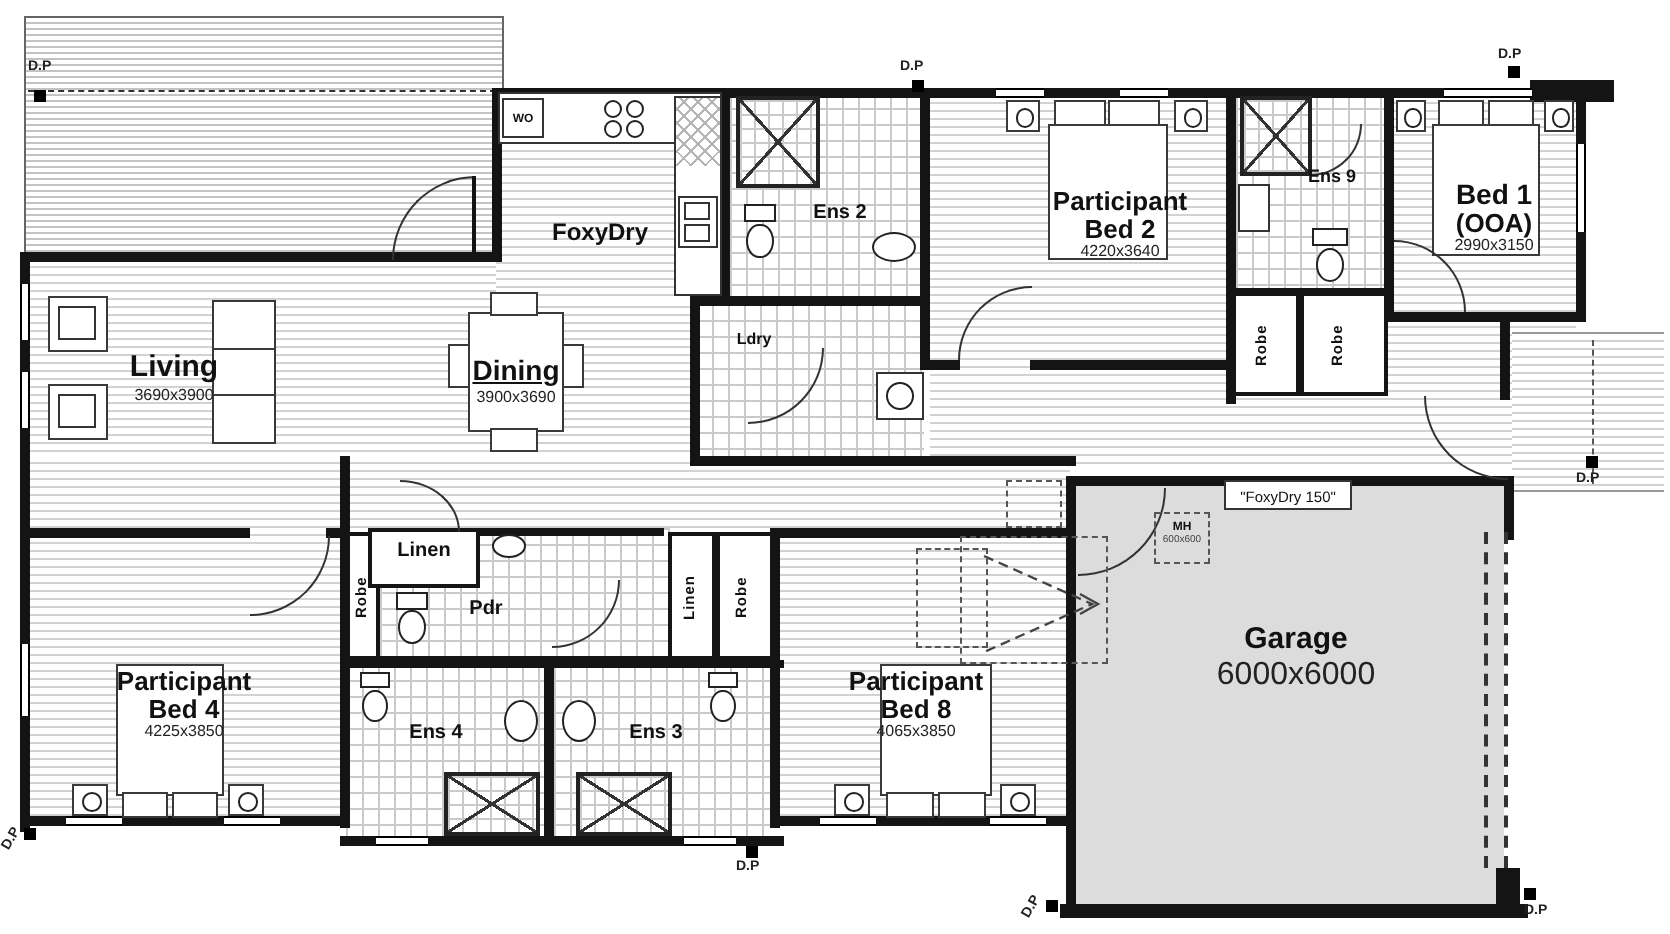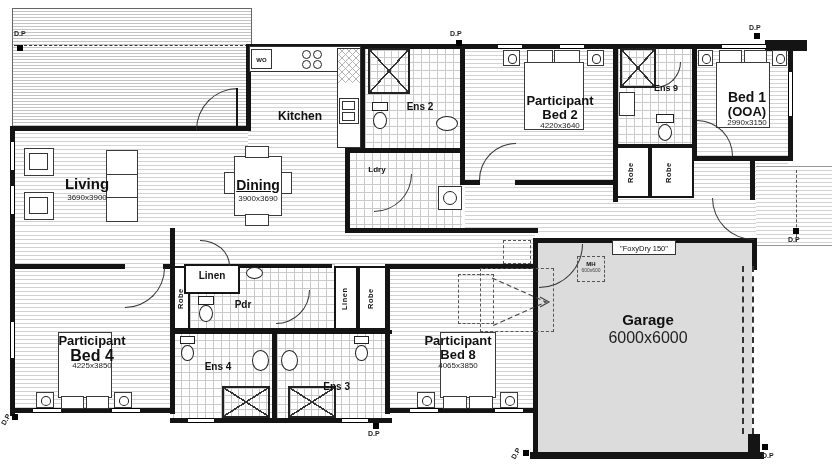--- a/index.html
+++ b/index.html
@@ -251,39 +251,39 @@
   <div class="dash" style="left:752px;top:266px;width:0;height:168px;border-left:2px dashed #333;"></div>
 
   <div class="dash" style="left:480px;top:268px;width:74px;height:64px;border:1.5px dashed #555;"></div>
   <div class="dash" style="left:458px;top:274px;width:36px;height:50px;border:1.5px dashed #555;"></div>
   <div class="dash" style="left:503px;top:240px;width:28px;height:24px;border:1px dashed #555;"></div>
   <svg style="position:absolute;left:488px;top:270px;width:80px;height:64px;" viewBox="0 0 80 64">
     <path d="M4,8 L58,32 L4,56" stroke="#444" stroke-width="1.2" stroke-dasharray="5,3" fill="none"></path>
     <path d="M52,27 l9,5 l-9,5" stroke="#444" stroke-width="1.2" fill="none"></path>
   </svg>
 
-  <div class="lbl" style="left:258px;top:110px;width:84px;font-size:12px;">Kitchen</div>
+  <div class="lbl" style="left:258px;top:110px;width:84px;font-size:12px;">FoxyDry</div>
   <div class="lbl" style="left:52px;top:176px;width:70px;font-size:15px;">Living</div>
   <div class="dim" style="left:52px;top:194px;width:70px;">3690x3900</div>
   <div class="lbl" style="left:228px;top:178px;width:60px;font-size:14px;text-decoration:underline;">Dining</div>
   <div class="dim" style="left:228px;top:195px;width:60px;">3900x3690</div>
   <div class="lbl" style="left:360px;top:166px;width:34px;font-size:8px;">Ldry</div>
   <div class="lbl" style="left:398px;top:102px;width:44px;font-size:10px;">Ens 2</div>
   <div class="lbl" style="left:508px;top:94px;width:104px;font-size:13px;">Participant</div>
   <div class="lbl" style="left:508px;top:108px;width:104px;font-size:13px;">Bed 2</div>
   <div class="dim" style="left:508px;top:122px;width:104px;">4220x3640</div>
   <div class="lbl" style="left:644px;top:84px;width:44px;font-size:9px;">Ens 9</div>
   <div class="lbl" style="left:710px;top:90px;width:74px;font-size:14px;">Bed 1</div>
   <div class="lbl" style="left:710px;top:105px;width:74px;font-size:13px;">(OOA)</div>
   <div class="dim" style="left:710px;top:119px;width:74px;">2990x3150</div>
   <div class="lbl" style="left:228px;top:300px;width:30px;font-size:10px;">Pdr</div>
   <div class="lbl" style="left:196px;top:362px;width:44px;font-size:10px;">Ens 4</div>
-  <div class="lbl" style="left:306px;top:382px;width:44px;font-size:10px;text-align:right;">Ens 3</div>
+  <div class="lbl" style="left:306px;top:362px;width:44px;font-size:10px;">Ens 3</div>
   <div class="lbl" style="left:50px;top:334px;width:84px;font-size:13px;">Participant</div>
-  <div class="lbl" style="left:50px;top:348px;width:84px;font-size:16px;">Bed 4</div>
+  <div class="lbl" style="left:50px;top:348px;width:84px;font-size:13px;">Bed 4</div>
   <div class="dim" style="left:50px;top:362px;width:84px;">4225x3850</div>
   <div class="lbl" style="left:416px;top:334px;width:84px;font-size:13px;">Participant</div>
   <div class="lbl" style="left:416px;top:348px;width:84px;font-size:13px;">Bed 8</div>
   <div class="dim" style="left:416px;top:362px;width:84px;">4065x3850</div>
   <div class="lbl" style="left:608px;top:312px;width:80px;font-size:15px;">Garage</div>
   <div class="dim" style="left:608px;top:330px;width:80px;font-size:16px;">6000x6000</div>
 
   <div class="dpt" style="left:14px;top:30px;">D.P</div>
   <div class="dpsq" style="left:17px;top:45px;"></div>
   <div class="dpt" style="left:450px;top:30px;">D.P</div>

